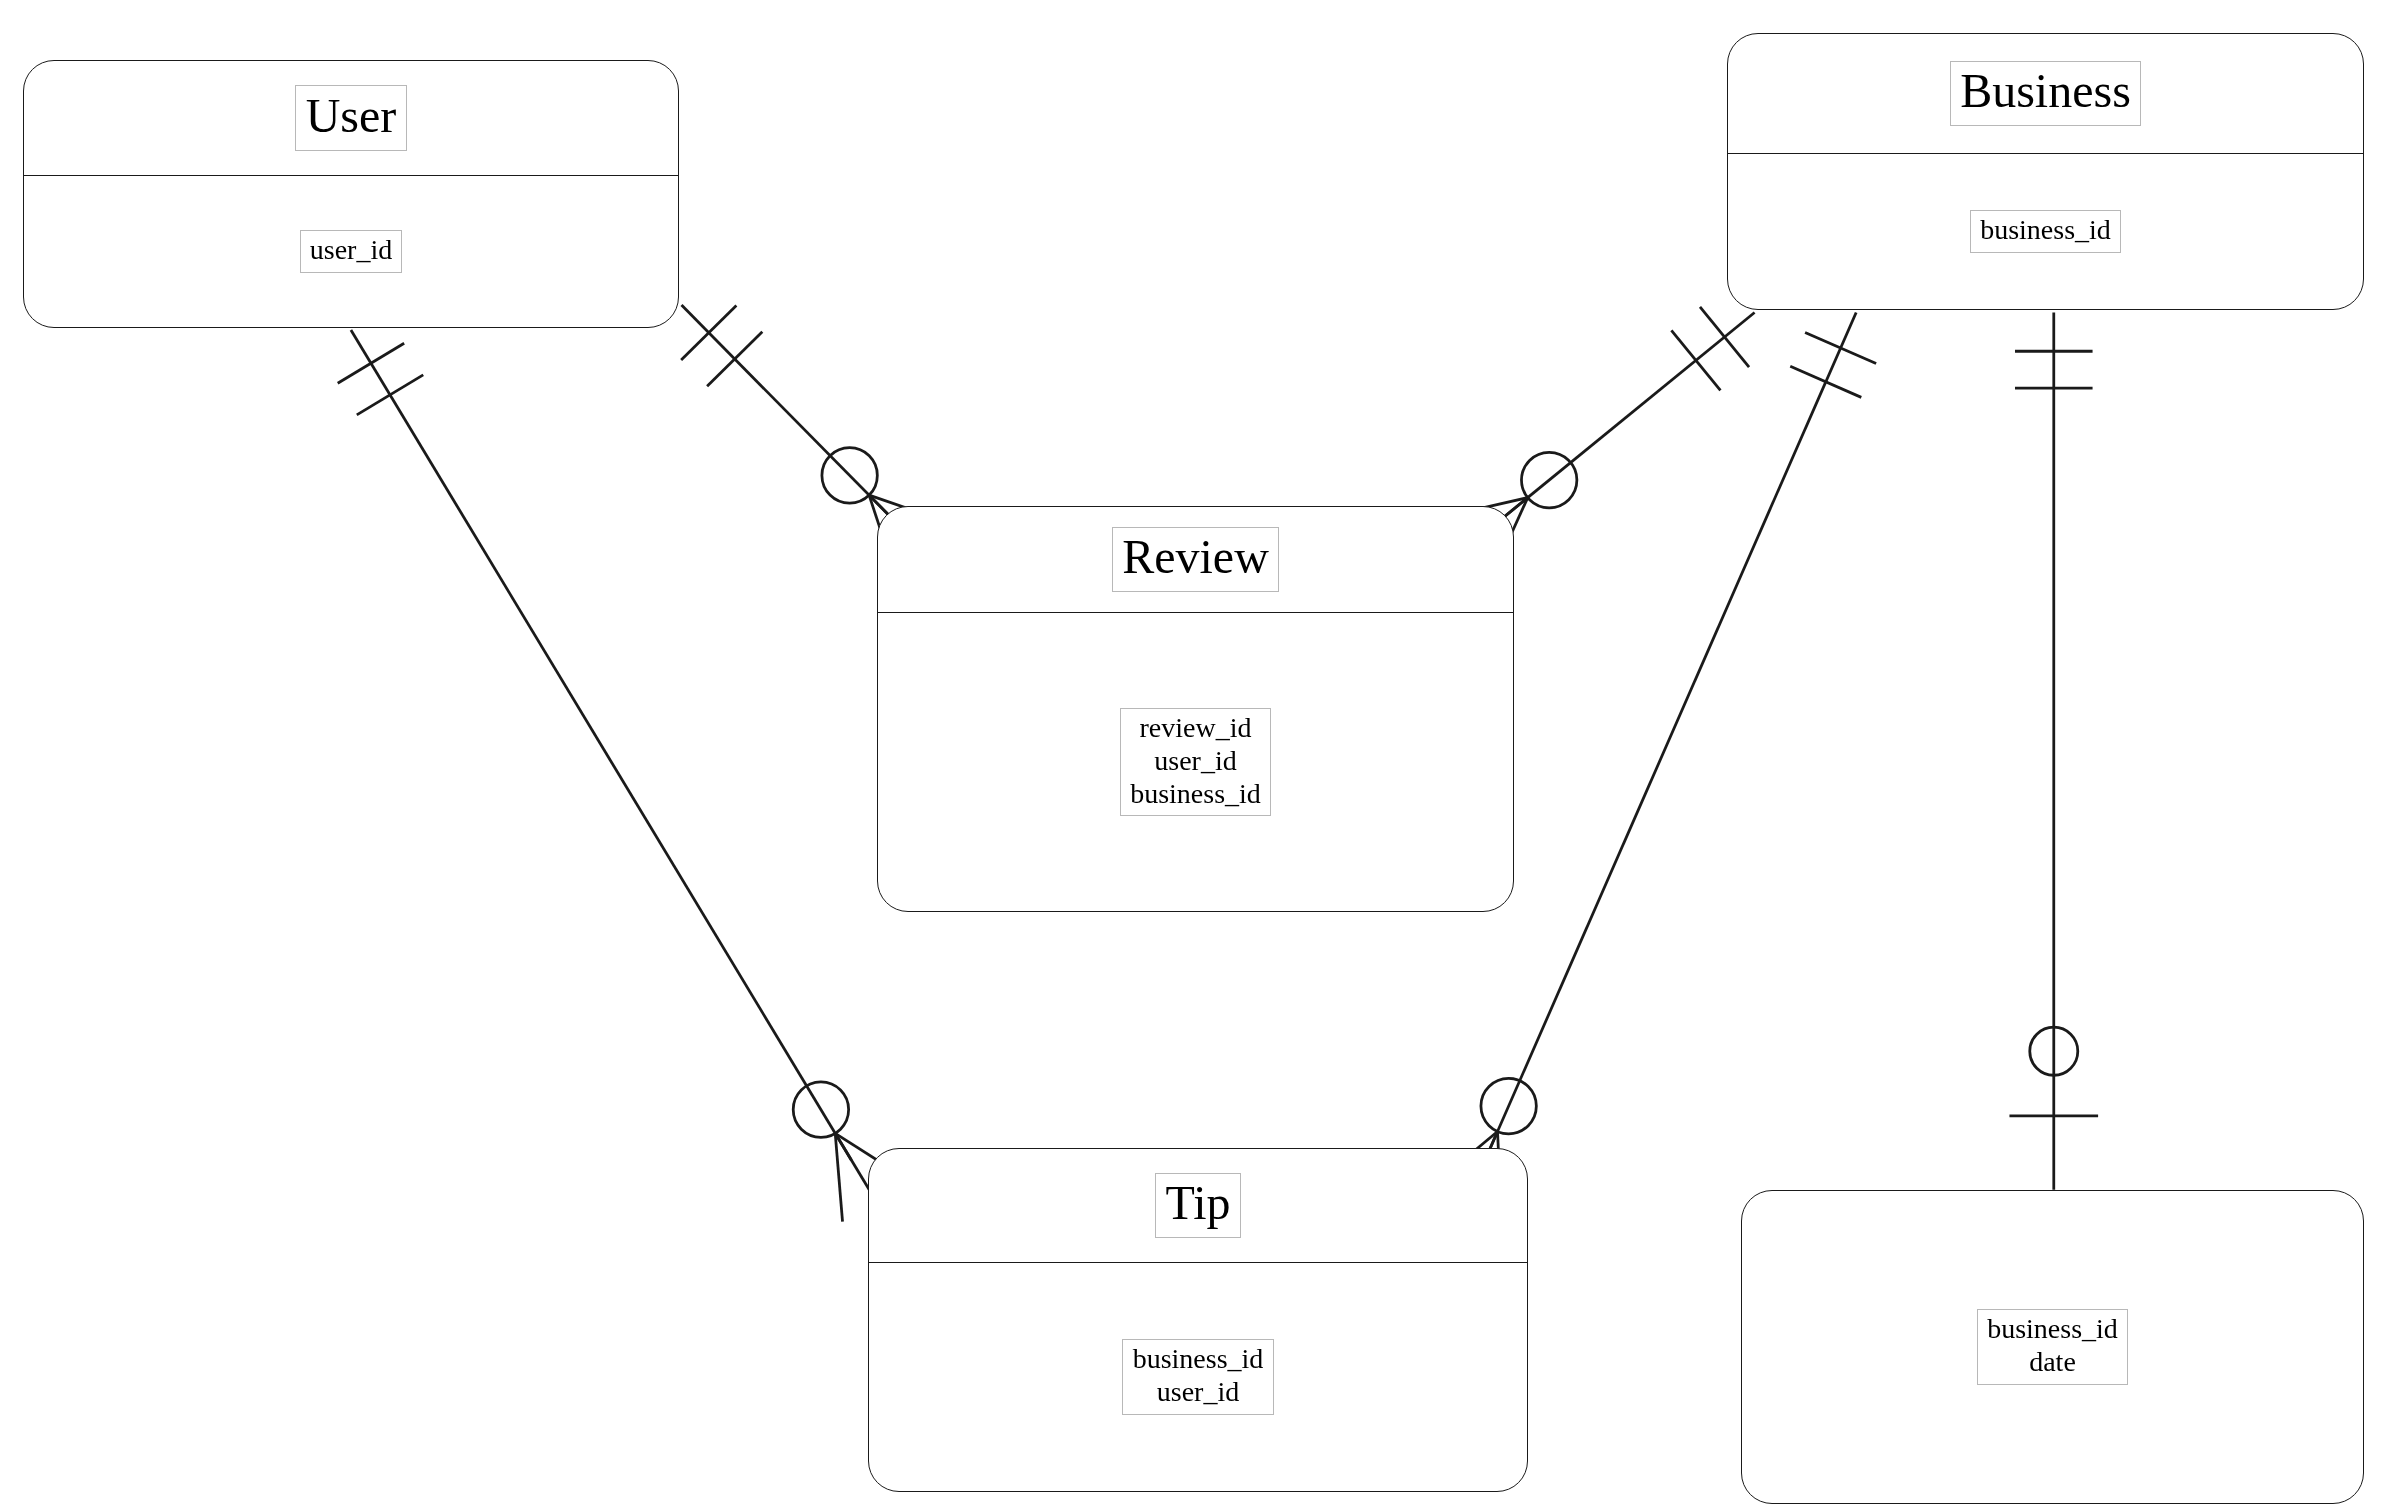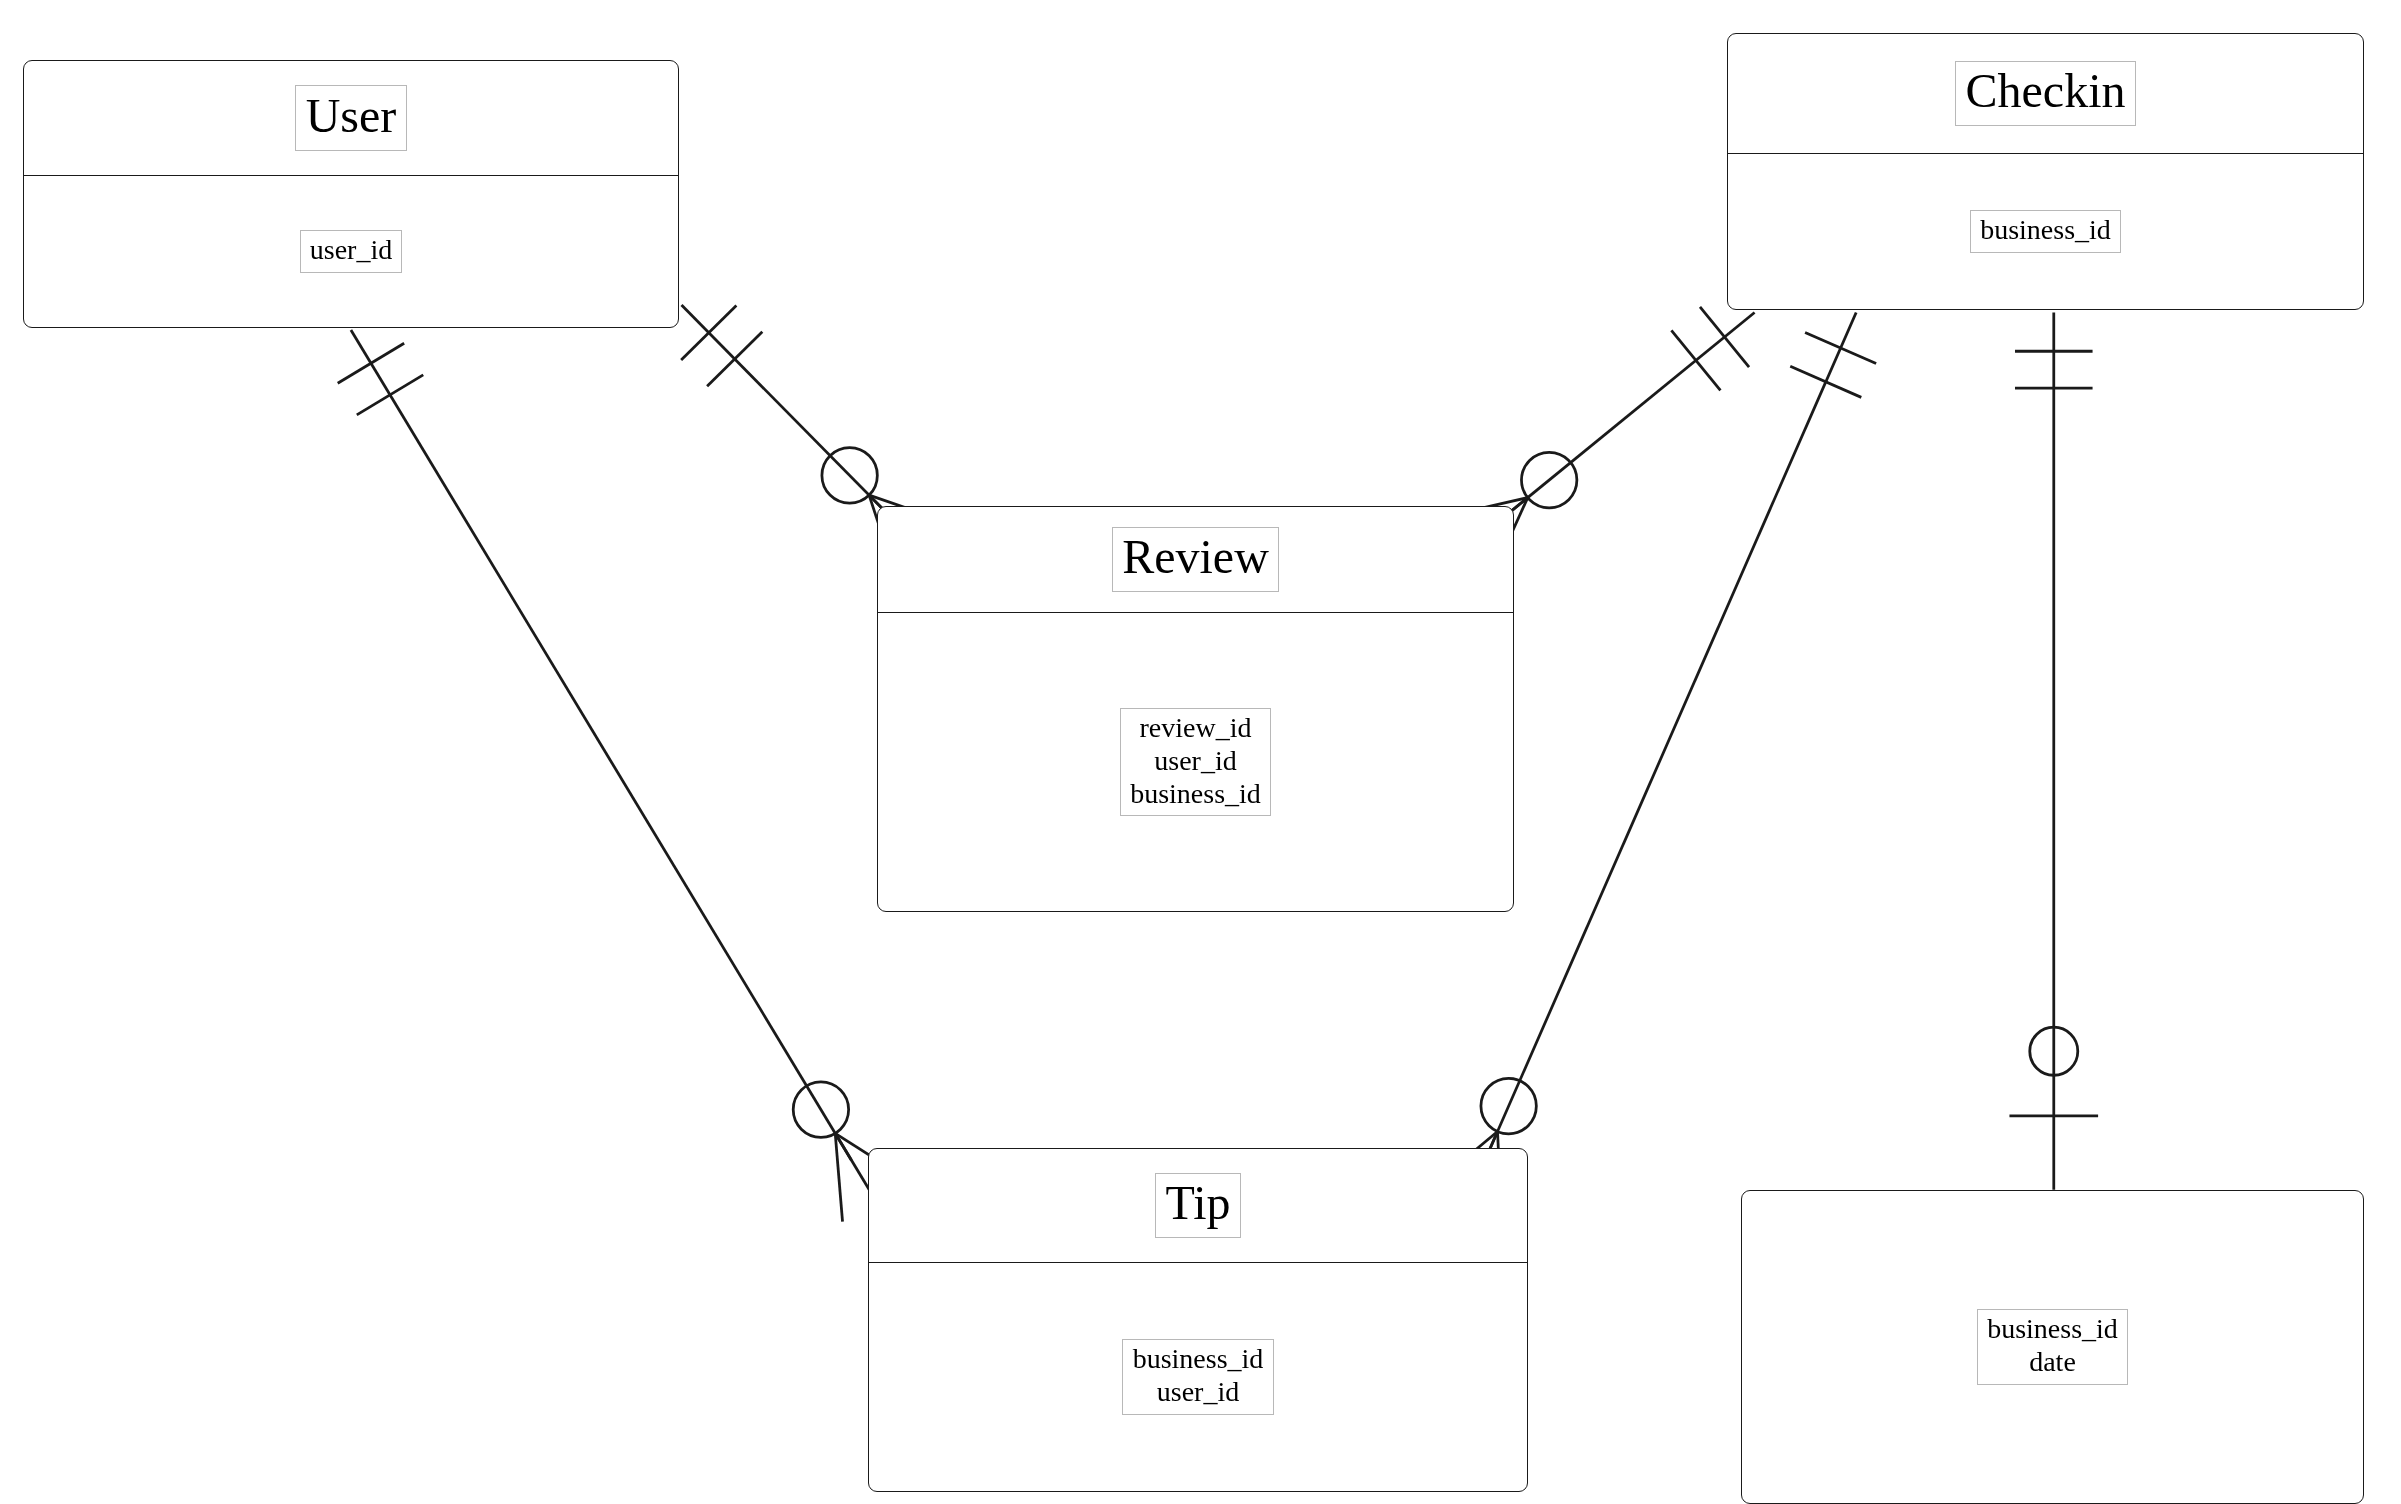--- a/index.html
+++ b/index.html
@@ -22,21 +22,21 @@
     top: 0;
     width: 2401px;
     height: 1505px;
     pointer-events: none;
   }
   .entity {
     position: absolute;
     box-sizing: border-box;
     background: #ffffff;
     border: 1.8px solid #1a1a1a;
-    border-radius: 9px;
+    border-radius: 31px;
     z-index: 5;
     display: flex;
     flex-direction: column;
   }
   .entity-title-zone {
     flex: 0 0 auto;
     display: flex;
     align-items: center;
     justify-content: center;
     box-sizing: border-box;
@@ -123,21 +123,21 @@
 <div class="entity" style="left: 23px; top: 60px; width: 656px; height: 268px;">
       <div class="entity-title-zone" style="height: 115px;">
         <span class="label-box title-text">User</span>
       </div>
       <div class="entity-attr-zone">
         <span class="label-box attr-text"><span class="attr-line">user_id</span></span>
       </div>
     </div>
     <div class="entity" style="left: 1727px; top: 33px; width: 637px; height: 277px;">
       <div class="entity-title-zone" style="height: 120px;">
-        <span class="label-box title-text">Checkin</span>
+        <span class="label-box title-text">Business</span>
       </div>
       <div class="entity-attr-zone">
         <span class="label-box attr-text"><span class="attr-line">business_id</span></span>
       </div>
     </div>
     <div class="entity" style="left: 877px; top: 506px; width: 637px; height: 406px;">
       <div class="entity-title-zone" style="height: 106px;">
         <span class="label-box title-text">Review</span>
       </div>
       <div class="entity-attr-zone">

